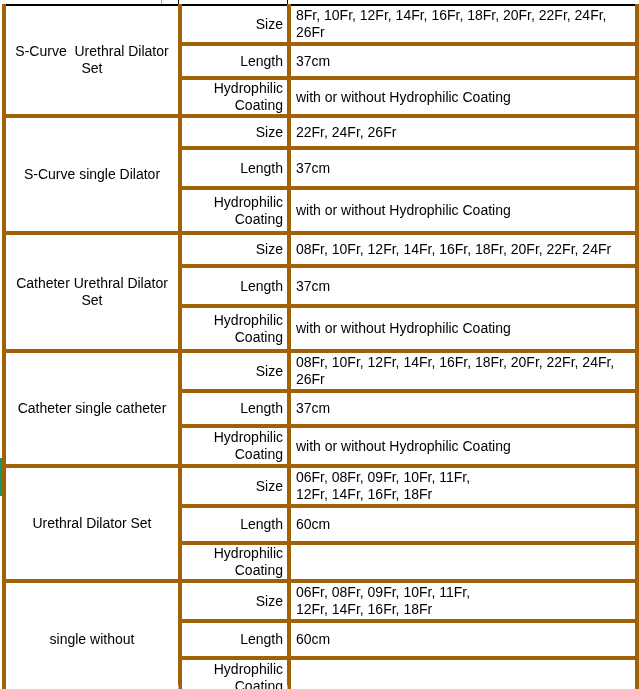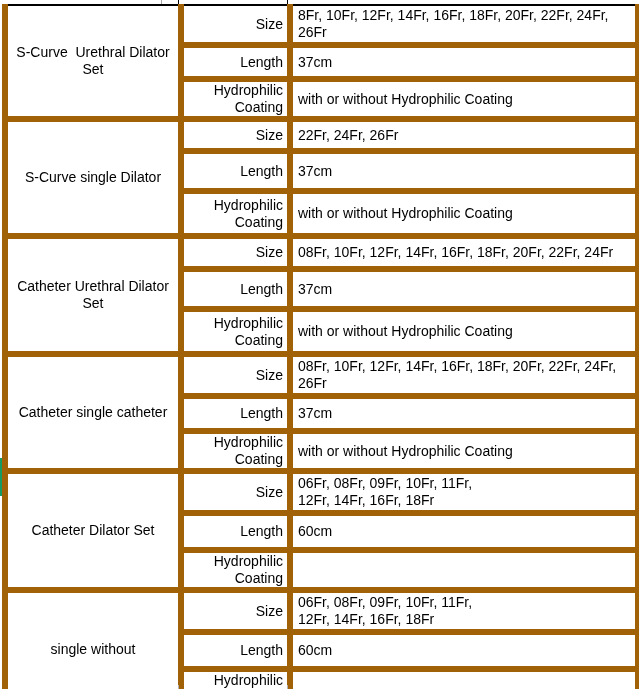--- a/index.html
+++ b/index.html
@@ -21,21 +21,21 @@
     top: 4px;
     width: 633px;
     border-collapse: collapse;
     table-layout: fixed;
     border-bottom: 2px solid #000;
   }
   col.c-product { width: 176px; }
   col.c-attr    { width: 109px; }
   col.c-value   { width: 348px; }
   td {
-    border: 6px solid #a16207;
+    border: 4px solid #a16207;
     font-size: 14px;
     line-height: 17px;
     overflow: hidden;
     padding: 0;
   }
   tr.sec-top td { border-top: 2px solid #000; }
   td.product {
     text-align: center;
     vertical-align: middle;
     padding: 0 4px;
@@ -144,21 +144,21 @@
       <td class="attr">Length</td>
       <td class="value">37cm</td>
     </tr>
     <tr style="height:40px">
       <td class="attr">Hydrophilic
 Coating</td>
       <td class="value">with or without Hydrophilic Coating</td>
     </tr>
 
     <tr class="sec-top" style="height:38px">
-      <td class="product" rowspan="3">Catheter Dilator Set</td>
+      <td class="product" rowspan="3">Urethral Dilator Set</td>
       <td class="attr">Size</td>
       <td class="value">06Fr, 08Fr, 09Fr, 10Fr, 11Fr,
 12Fr, 14Fr, 16Fr, 18Fr</td>
     </tr>
     <tr style="height:37px">
       <td class="attr">Length</td>
       <td class="value">60cm</td>
     </tr>
     <tr style="height:38px">
       <td class="attr">Hydrophilic

